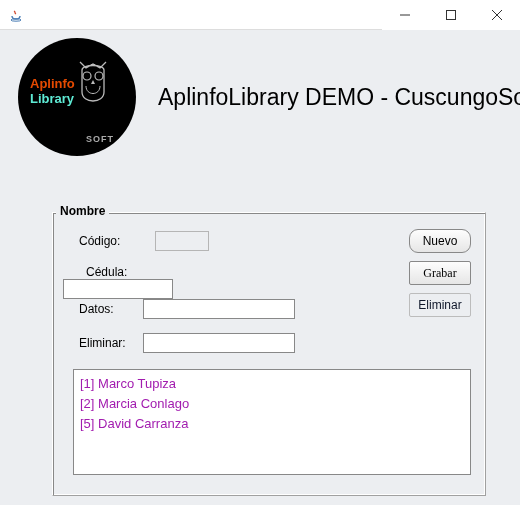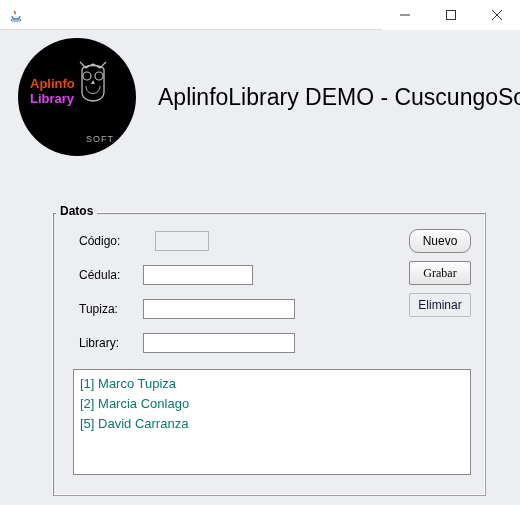--- a/index.html
+++ b/index.html
@@ -62,37 +62,37 @@
     top: 38px;
     color: #e54a00;
     font-weight: bold;
     font-size: 13px;
     font-family: Arial, sans-serif;
   }
   .logo-text2 {
     position: absolute;
     left: 12px;
     top: 53px;
-    color: #d946ef;
+    color: #5eead4;
     font-weight: bold;
     font-size: 13px;
     font-family: Arial, sans-serif;
   }
   .logo-owl {
     position: absolute;
     right: 20px;
     top: 18px;
   }
   .logo-soft {
     position: absolute;
     right: 22px;
     bottom: 12px;
     color: #aaa;
     font-size: 9px;
-    font-weight: normal;
+    font-weight: bold;
     letter-spacing: 1px;
   }
   .app-title {
     font-size: 23px;
     color: #000;
     font-family: Tahoma, sans-serif;
     white-space: nowrap;
   }
   .group {
     position: absolute;
@@ -168,21 +168,21 @@
     position: absolute;
     left: 20px;
     top: 156px;
     width: 398px;
     height: 106px;
     border: 1px solid #888;
     background: #fff;
     padding: 4px 6px;
     font-size: 13px;
     line-height: 20px;
-    color: #0f766e;
+    color: #a21caf;
     overflow: hidden;
   }
   .list-item { white-space: nowrap; }
 </style>
 </head>
 <body>
 
 <div class="titlebar">
   <div class="titlebar-left">
     <svg class="java-icon" viewBox="0 0 16 16">
@@ -224,37 +224,37 @@
         <circle cx="29" cy="20" r="4" fill="none" stroke="#bbb" stroke-width="1.2"></circle>
         <path d="M23 24 L21 28 L25 28 Z" fill="#bbb"></path>
         <path d="M16 30 C16 40 30 40 30 30" fill="none" stroke="#bbb" stroke-width="1"></path>
       </svg>
       <span class="logo-soft">SOFT</span>
     </div>
     <div class="app-title">AplinfoLibrary DEMO - CuscungoSoft</div>
   </div>
 
   <div class="group">
-    <div class="group-label">Datos</div>
+    <div class="group-label">Nombre</div>
     <div class="group-box">
 
       <div class="form-row" style="left:26px; top:18px;gap:12px;">
         <span class="form-label">Código:</span>
         <input class="form-input disabled" style="width: 54px;" readonly="" value="">
       </div>
-      <div class="form-row" style="left:26px; top:52px;">
+      <div class="form-row" style="left:10px; top:52px;flex-direction:column;">
         <span class="form-label">Cédula:</span>
         <input class="form-input" style="width: 110px;" value="">
       </div>
       <div class="form-row" style="left:26px; top:86px;">
-        <span class="form-label">Tupiza:</span>
+        <span class="form-label">Datos:</span>
         <input class="form-input" style="width: 152px;" value="">
       </div>
       <div class="form-row" style="left:26px; top:120px;">
-        <span class="form-label">Library:</span>
+        <span class="form-label">Eliminar:</span>
         <input class="form-input" style="width: 152px;" value="">
       </div>
 
       <div class="btn" style="top:16px;border-radius:9px;">Nuevo</div>
       <div class="btn" style="top:48px;font-family:Liberation Serif, serif;">Grabar</div>
       <div class="btn disabled" style="top:80px;">Eliminar</div>
 
       <div class="listbox">
         <div class="list-item">[1] Marco Tupiza</div>
         <div class="list-item">[2] Marcia Conlago</div>

